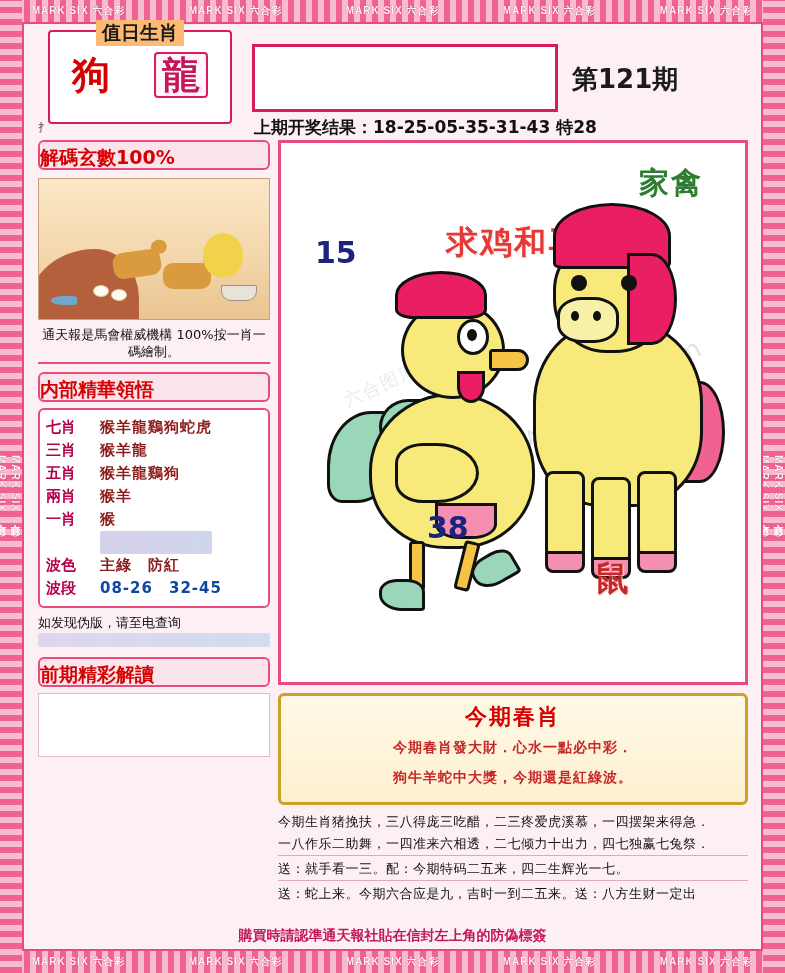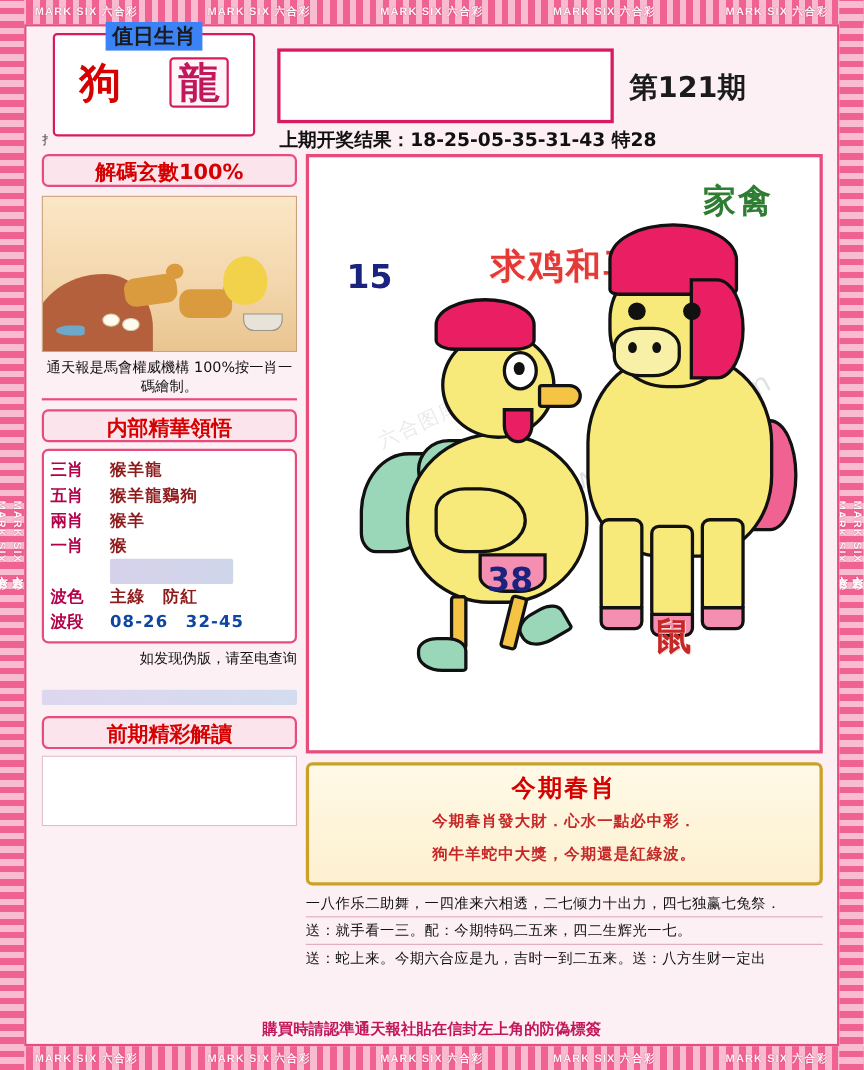--- a/index.html
+++ b/index.html
@@ -50,21 +50,21 @@
   }
 
   
   .header { position:absolute; left:0; top:0; width:737px; height:110px; }
   .zodiac-box {
     position:absolute; left:24px; top:6px; width:180px; height:90px;
     border:2px solid #d81b60; border-radius:4px; background:#ffffff;
   }
   .zodiac-title {
     position:absolute; left:50%; top:-12px; transform:translateX(-50%);
-    background:#3b82f6; padding:0 6px;
+    background:#fdba74; padding:0 6px;
     color:#1b1b1b; font-size:19px; font-weight:bold;
     font-family:"DejaVu Sans", sans-serif; white-space:nowrap;
   }
   .zodiac-chars { position:absolute; left:0; top:20px; width:100%;
     display:flex; justify-content:space-around; align-items:center; }
   .z-char {
     font-size:38px; font-weight:bold; color:#d50000;
     font-family:"DejaVu Sans", sans-serif; line-height:1;
   }
   .z-char.boxed {
@@ -94,21 +94,21 @@
   }
   .corner-mark {
     position:absolute; left:14px; top:96px;
     font-size:11px; color:#444; font-family:"DejaVu Sans", sans-serif;
   }
 
   
   .left-col { position:absolute; left:14px; top:116px; width:232px; height:800px; }
 
   .panel-head {
-    height:30px; line-height:30px; text-align:center;
+    height:30px; line-height:30px; text-align:left;
     font-size:19px; font-weight:bold; color:#d50000;
     font-family:"DejaVu Sans", sans-serif;
     background:#fce4ec; border:2px solid #e84c7d; border-radius:6px;
     box-sizing:border-box;
   }
   .decode-head { letter-spacing:0px; }
 
   .pic-cartoon {
     margin-top:8px; height:140px; border:1px solid #c9a27a;
     background:linear-gradient(#fbe7c6 0%,#f3d7ad 55%,#e9c48f 100%);
@@ -167,29 +167,29 @@
   .list-row .v { color:#8d1b1b; font-weight:bold; letter-spacing:1px; }
   .list-row.hidden-row .v {
     color:transparent;
     background:linear-gradient(90deg,#d6d1ea,#cfd6ea);
     border-radius:2px;
     text-align:center;
   }
   .list-row .v.blue { color:#0d47a1; }
 
   .warn-text {
-    margin-top:6px; text-align:right;
+    margin-top:6px; text-align:left;
     font-size:13px; color:#111; line-height:18px;
     font-family:"DejaVu Sans", sans-serif;
   }
   .warn-phone {
     text-align:left; font-size:12px;
     color:transparent;
     background:linear-gradient(90deg,#ded6ef,#d3dcef);
-    border-radius:2px; margin-top:18px;
+    border-radius:2px; margin-top:1px;
   }
 
   .prev-head { margin-top:10px; }
   .prev-blank {
     margin-top:6px; height:62px; background:#ffffff;
     border:1px solid #e0bcd0;
   }
   .tiger-pic {
     margin-top:2px; height:92px; position:relative; overflow:hidden;
     background:linear-gradient(#7fae4e 0%,#5f9440 45%,#3f6e2c 100%);
@@ -228,21 +228,20 @@
   }
   .num-left {
     position:absolute; left:34px; top:92px;
     font-size:30px; font-weight:bold; color:#1a237e;
     font-family:"DejaVu Sans", sans-serif;
   }
   .num-mid {
     position:absolute; left:146px; top:367px;
     font-size:30px; font-weight:bold; color:#1a237e;
     font-family:"DejaVu Sans", sans-serif;
-    margin-left:16px;
   }
   .slogan {
     position:absolute; left:165px; top:78px;
     font-size:32px; font-weight:bold; color:#e53935;
     font-family:"DejaVu Sans", sans-serif; letter-spacing:2px;
     text-shadow:1px 1px 0 #ffe2e2;
   }
   .word-top-right {
     position:absolute; right:42px; top:20px;
     font-size:30px; font-weight:bold; color:#2e7d32;
@@ -466,20 +465,24 @@
       </div>
 
       <div class="note-text">
         <div>通天報是馬會權威機構
 100%按一肖一碼繪制。</div>
       </div>
 
       <div class="panel-head inner-head">内部精華領悟</div>
 
       <div class="list-box">
+        <div class="list-row">
+          <span class="k">七肖</span>
+          <span class="v">猴羊龍鷄狗蛇虎</span>
+        </div>
         <div class="list-row">
           <span class="k">三肖</span>
           <span class="v">猴羊龍</span>
         </div>
         <div class="list-row">
           <span class="k">五肖</span>
           <span class="v">猴羊龍鷄狗</span>
         </div>
         <div class="list-row">
           <span class="k">兩肖</span>
@@ -564,20 +567,21 @@
         <div class="word-bottom">鼠</div>
       </div>
 
       <div class="luck-box">
         <div class="luck-title">今期春肖</div>
         <div class="luck-line">今期春肖發大財．心水一點必中彩．</div>
         <div class="luck-line">狗牛羊蛇中大獎，今期還是紅綠波。</div>
       </div>
 
       <div class="verse-box">
+        <div class="verse-line">今期生肖猪挽扶，三八得庞三吃醋，二三疼爱虎溪慕，一四摆架来得急．</div>
         <div class="verse-line">一八作乐二助舞，一四准来六相透，二七倾力十出力，四七独赢七兔祭．</div>
         <div class="verse-line sep">送：就手看一三。配：今期特码二五来，四二生辉光一七。</div>
         <div class="verse-line sep">送：蛇上来。今期六合应是九，吉时一到二五来。送：八方生财一定出</div>
       </div>
     </div>
 
     <div class="footer-note">購買時請認準通天報社貼在信封左上角的防偽標簽</div>
 
   </div>
 </div>

